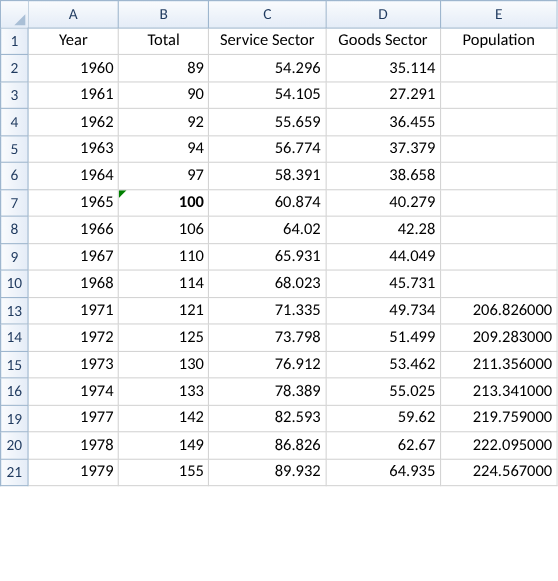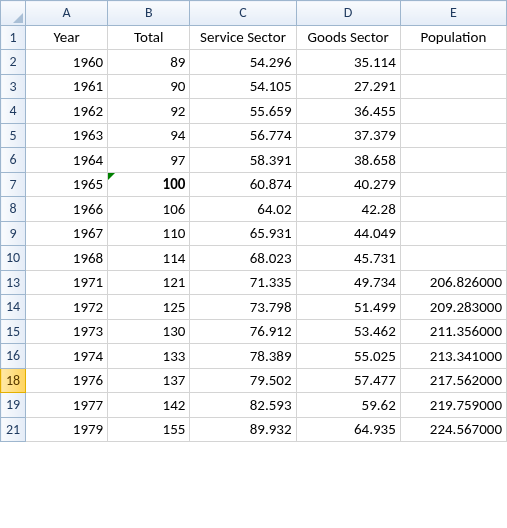--- a/index.html
+++ b/index.html
@@ -209,36 +209,36 @@
       </tr>
       <tr>
         <th class="rowhdr">16</th>
         <td class="num">1974</td>
         <td class="num">133</td>
         <td class="num">78.389</td>
         <td class="num">55.025</td>
         <td class="num">213.341000</td>
       </tr>
       <tr>
-        <th class="rowhdr selected">18</th>
-        <td class="num">1976</td>
-        <td class="num">137</td>
-        <td class="num">79.502</td>
-        <td class="num">57.477</td>
-        <td class="num">217.562000</td>
-      </tr>
-      <tr>
         <th class="rowhdr">19</th>
         <td class="num">1977</td>
         <td class="num">142</td>
         <td class="num">82.593</td>
         <td class="num">59.62</td>
         <td class="num">219.759000</td>
       </tr>
       <tr>
+        <th class="rowhdr">20</th>
+        <td class="num">1978</td>
+        <td class="num">149</td>
+        <td class="num">86.826</td>
+        <td class="num">62.67</td>
+        <td class="num">222.095000</td>
+      </tr>
+      <tr>
         <th class="rowhdr">21</th>
         <td class="num">1979</td>
         <td class="num">155</td>
         <td class="num">89.932</td>
         <td class="num">64.935</td>
         <td class="num">224.567000</td>
       </tr>
     </tbody>
 </table>
 

